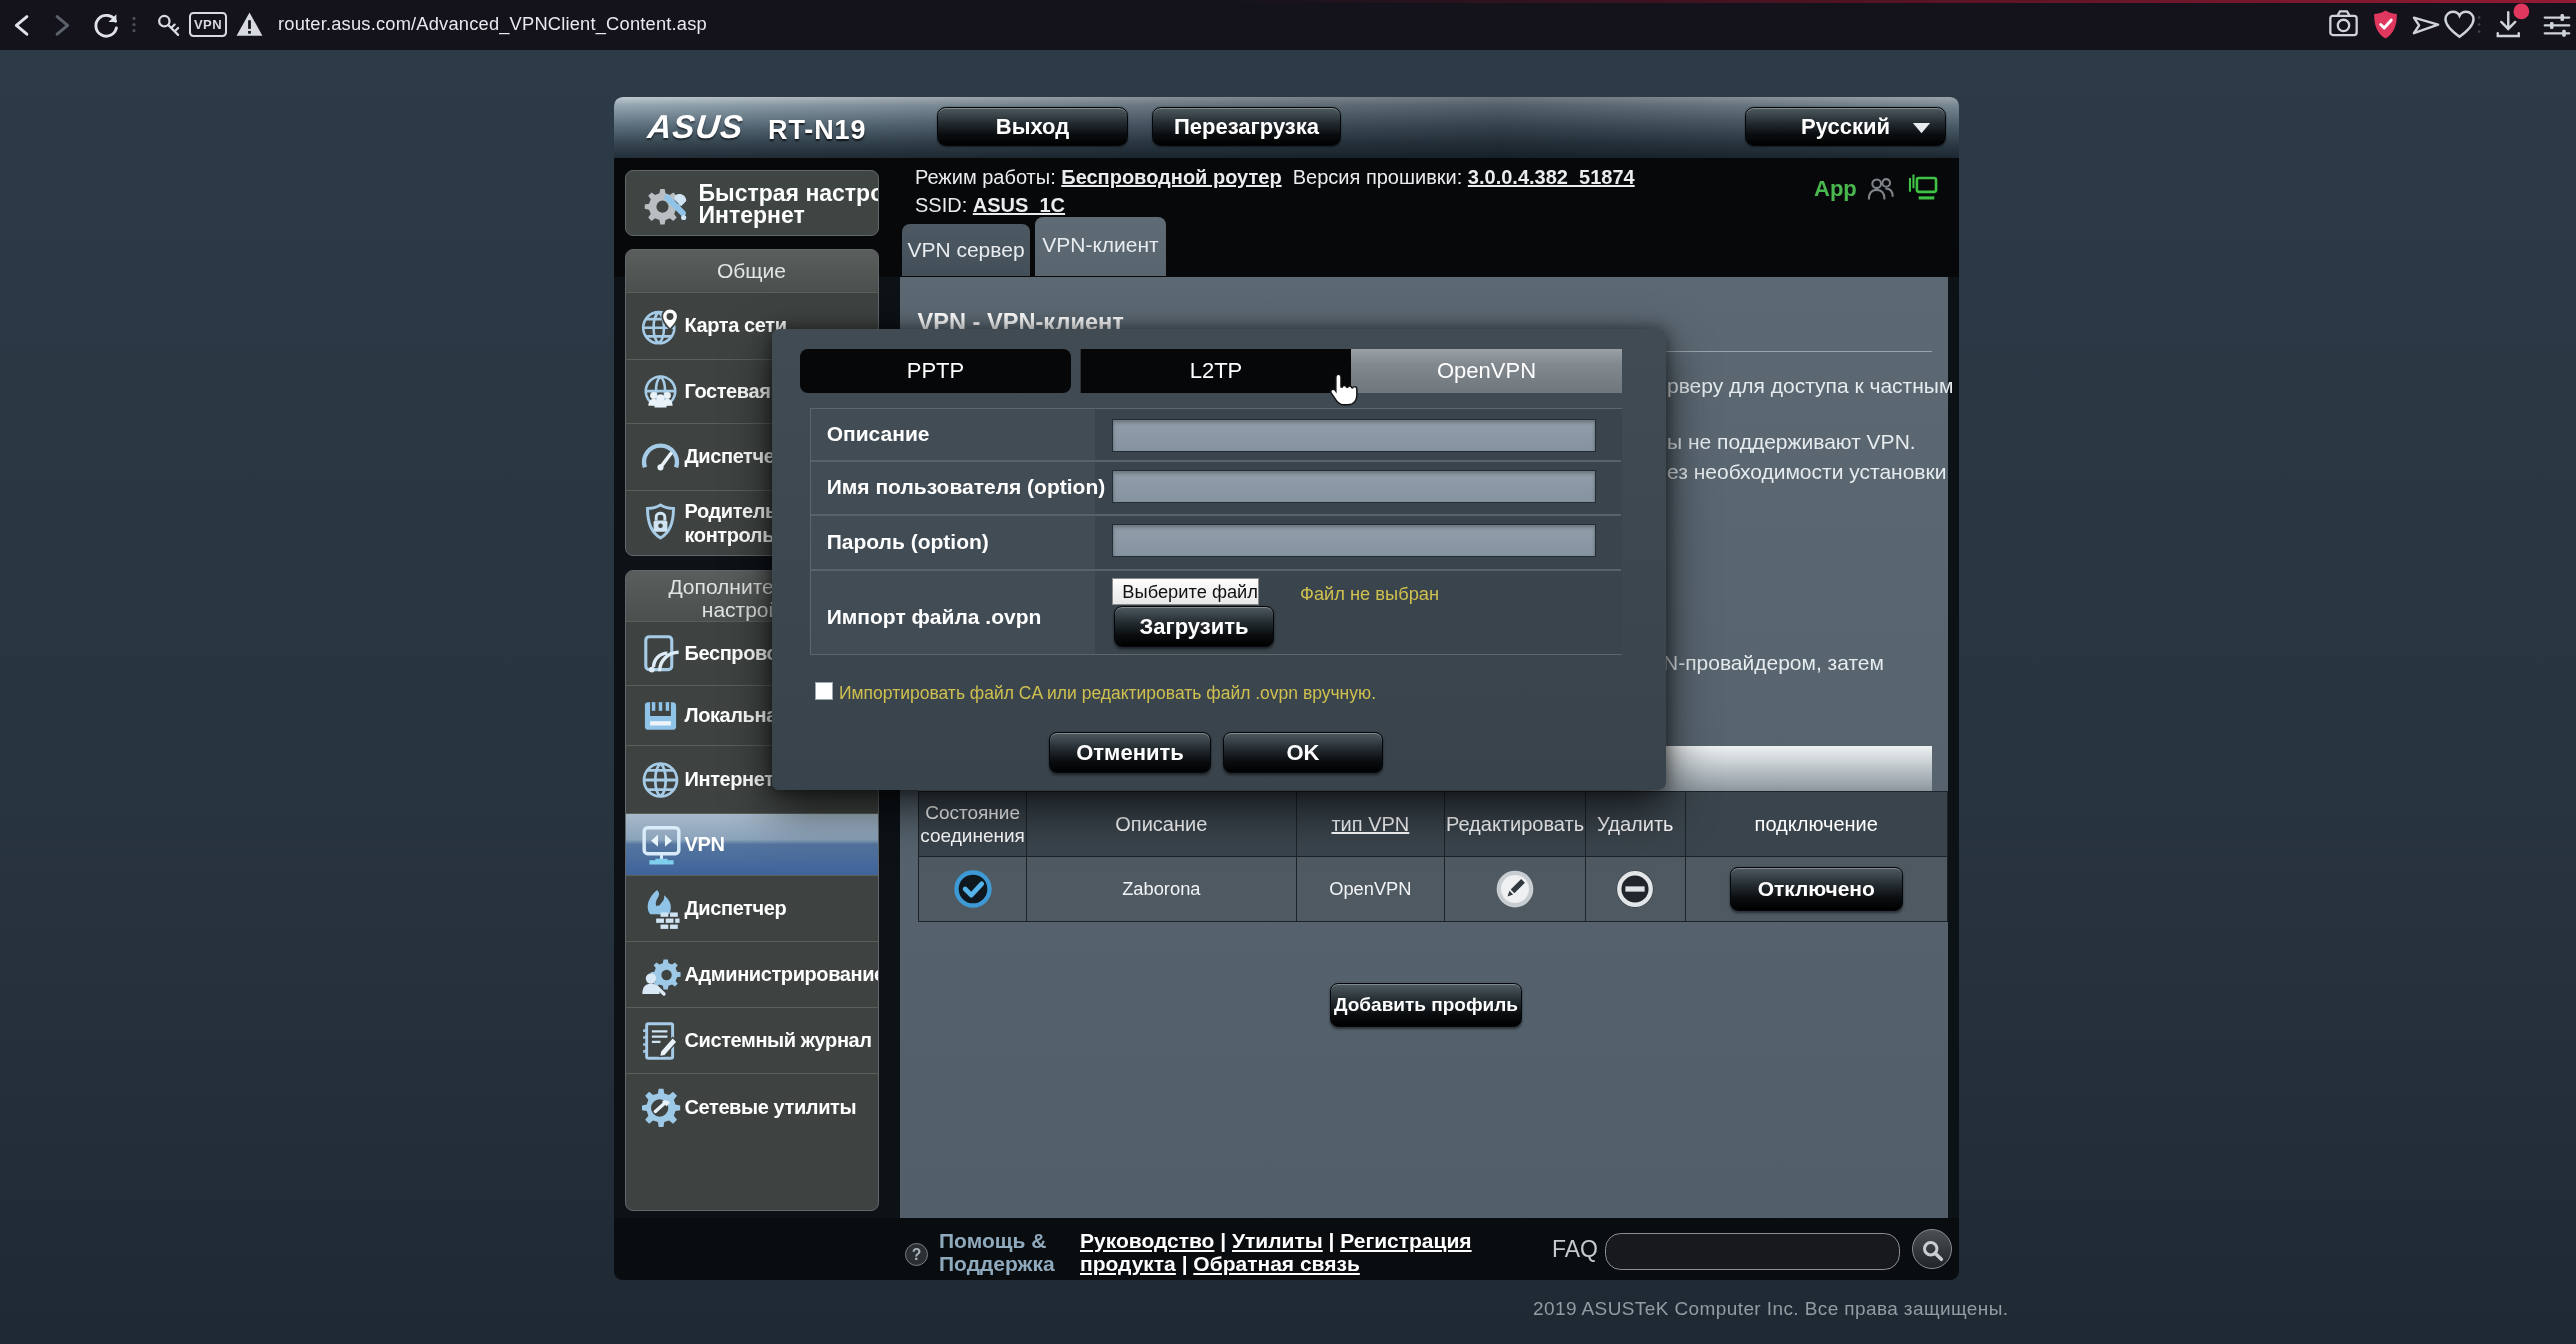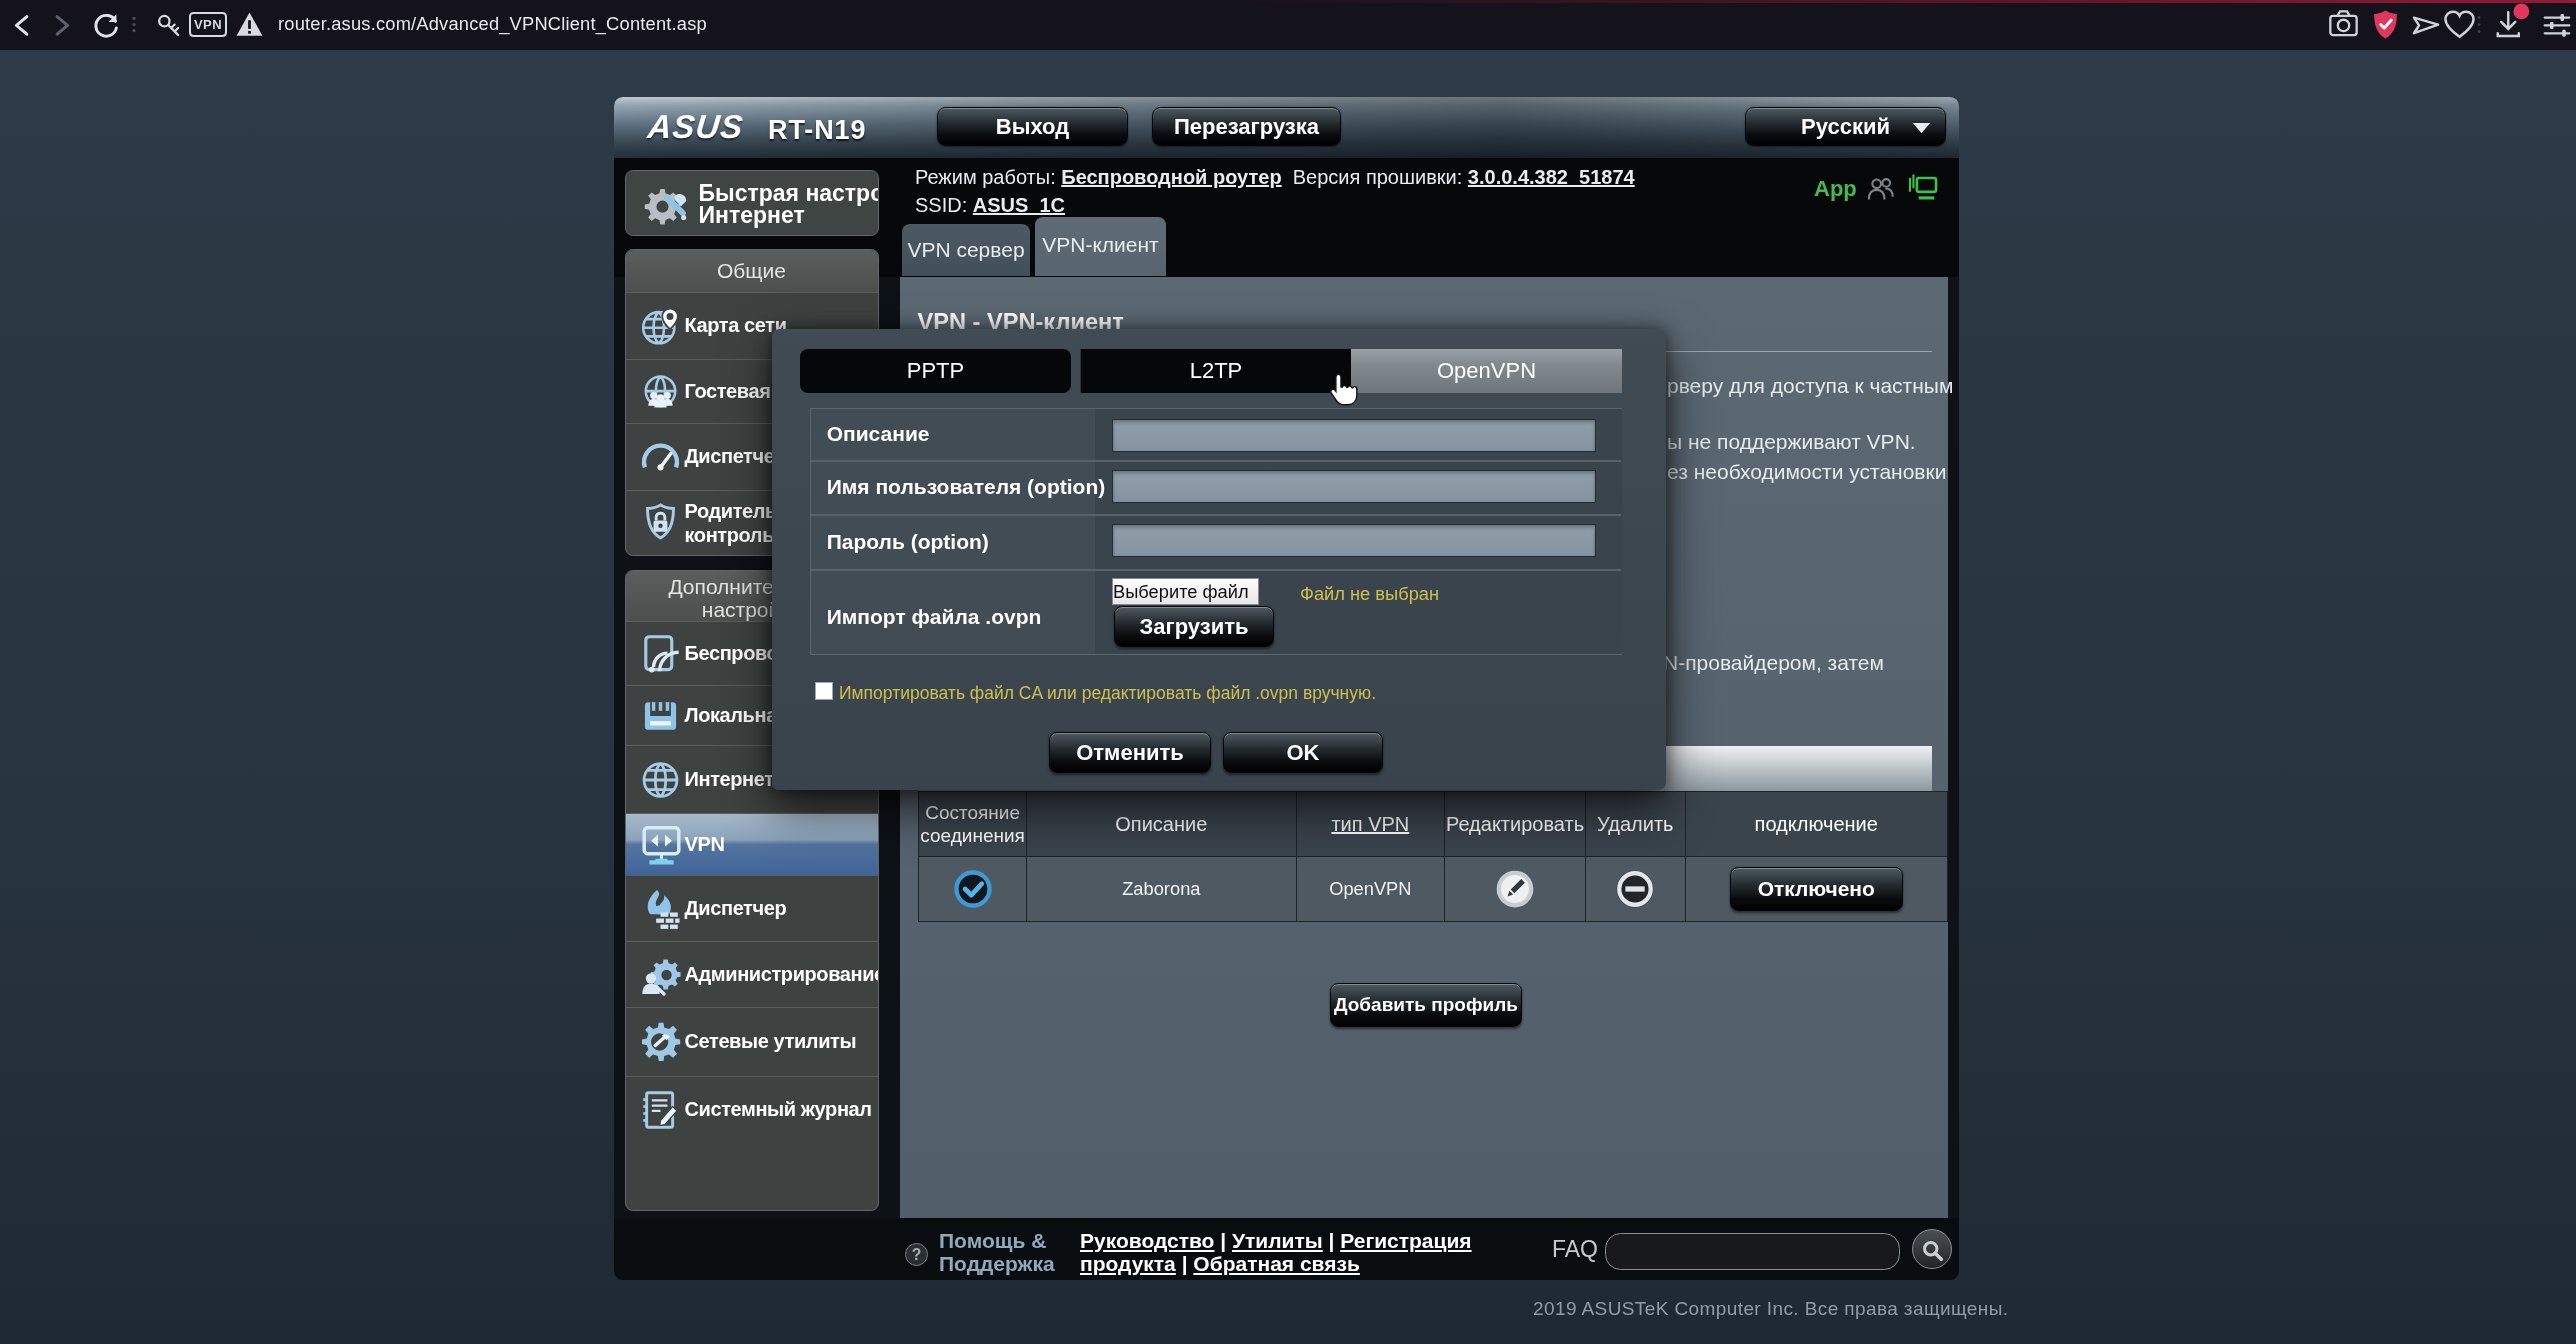--- a/index.html
+++ b/index.html
@@ -287,39 +287,39 @@
                 <g fill="#9ec9e6">
                   <path d="M30 6 L36 6 L37 11 L42 13 L46 10 L50 14 L47 18 L49 23 L54 24 L54 30 L49 31 L47 36 L50 40 L46 44 L42 41 L37 43 L36 48 L30 48 L29 43 L24 41 L20 44 L16 40 L19 36 L17 31 L12 30 L12 24 L17 23 L19 18 L16 14 L20 10 L24 13 L29 11 Z" transform="scale(.82) translate(6,4)"></path>
                   <circle cx="33" cy="26" r="6" fill="#3e4341"></circle>
                 </g>
                 <circle cx="15" cy="30" r="6" fill="#d8e8f4"></circle>
                 <path d="M5 48 C5 38 10 36 15 36 C20 36 25 38 25 48 Z" fill="#d8e8f4"></path>
                 <path d="M22 40 L30 48" stroke="#d8e8f4" stroke-width="4" stroke-linecap="round"></path>
               </svg>
               <span class="lbl">Администрирование</span>
             </div>
+        <div class="sitem" style="height:66px;">
+              <svg width="45" height="45" viewBox="0 0 52 52">
+                <rect x="10" y="6" width="30" height="40" rx="2" fill="none" stroke="#a6cbe7" stroke-width="3.4"></rect>
+                <path d="M6 14 L10 14 M6 22 L10 22 M6 30 L10 30 M6 38 L10 38" stroke="#a6cbe7" stroke-width="3"></path>
+                <g stroke="#cfe3f2" stroke-width="2.6">
+                  <path d="M16 15 L34 15 M16 21 L34 21 M16 27 L26 27"></path>
+                </g>
+                <path d="M26 38 L40 22 L45 27 L31 43 L25 44 Z" fill="#e9f2f8" stroke="#3e4341" stroke-width="1.5"></path>
+              </svg>
+              <span class="lbl">Системный журнал</span>
+            </div>
         <div class="sitem" style="height:69px;">
               <svg width="45" height="45" viewBox="0 0 52 52">
                 <path d="M24 4 L30 4 L31 10 L37 12 L42 8 L47 13 L43 18 L45 24 L51 25 L51 31 L45 32 L43 38 L47 43 L42 48 L37 44 L31 46 L30 52 L24 52 L23 46 L17 44 L12 48 L7 43 L11 38 L9 32 L3 31 L3 25 L9 24 L11 18 L7 13 L12 8 L17 12 L23 10 Z" fill="#9ec9e6" transform="scale(.92) translate(2,0)"></path>
                 <circle cx="25" cy="26" r="10" fill="#3e4341"></circle>
                 <path d="M20 30 L30 21" stroke="#e9f2f8" stroke-width="4" stroke-linecap="round"></path>
                 <path d="M28 18 C31 16 35 17 37 20 L33 24 L28 19 Z" fill="#e9f2f8"></path>
               </svg>
               <span class="lbl">Сетевые утилиты</span>
-            </div>
-        <div class="sitem" style="height:66px;">
-              <svg width="45" height="45" viewBox="0 0 52 52">
-                <rect x="10" y="6" width="30" height="40" rx="2" fill="none" stroke="#a6cbe7" stroke-width="3.4"></rect>
-                <path d="M6 14 L10 14 M6 22 L10 22 M6 30 L10 30 M6 38 L10 38" stroke="#a6cbe7" stroke-width="3"></path>
-                <g stroke="#cfe3f2" stroke-width="2.6">
-                  <path d="M16 15 L34 15 M16 21 L34 21 M16 27 L26 27"></path>
-                </g>
-                <path d="M26 38 L40 22 L45 27 L31 43 L25 44 Z" fill="#e9f2f8" stroke="#3e4341" stroke-width="1.5"></path>
-              </svg>
-              <span class="lbl">Системный журнал</span>
             </div>
       </div>
       </div>
       <div id="content">
         <div id="vpnhead">VPN - VPN-клиент</div>
         <div class="ab" style="left:18.3px;top:74px;width:1014px;height:0.9px;background:#99a4ac;"></div>
         <div class="frag" style="left:767px;top:97px;">рверу для доступа к частным</div>
         <div class="frag" style="left:767px;top:153px;">ы не поддерживают VPN.</div>
         <div class="frag" style="left:767px;top:183px;">ез необходимости установки</div>
         <div class="frag" style="left:763px;top:374px;">N-провайдером, затем</div>
@@ -385,21 +385,21 @@
       <div class="ab" style="left:0;top:51px;width:100%;height:1.7px;background:#58626a;"></div>
       <div class="ab" style="left:0;top:105px;width:100%;height:1.7px;background:#58626a;"></div>
       <div class="ab" style="left:0;top:160px;width:100%;height:1.7px;background:#58626a;"></div>
       <div class="mlabel" style="top:13px;">Описание</div>
       <div class="mlabel" style="top:66px;">Имя пользователя (option)</div>
       <div class="mlabel" style="top:121px;">Пароль (option)</div>
       <div class="mlabel" style="top:196px;">Импорт файла .ovpn</div>
       <div class="minput" style="left:301px;top:9.6px;width:484px;"></div>
       <div class="minput" style="left:301px;top:61px;width:484px;"></div>
       <div class="minput" style="left:301px;top:115px;width:484px;"></div>
-      <div class="ab" style="left:301px;top:169px;width:147px;height:27px;background:linear-gradient(180deg,#fdfdfd,#e8e8e8);border:0.9px solid #8a8a8a;color:#111;font-size:18.3px;text-align:left;line-height:25px;white-space:nowrap;">Выберите файл</div>
+      <div class="ab" style="left:301px;top:169px;width:147px;height:27px;background:linear-gradient(180deg,#fdfdfd,#e8e8e8);border:0.9px solid #8a8a8a;color:#111;font-size:18.3px;text-align:right;line-height:25px;white-space:nowrap;">Выберите файл</div>
       <div class="ab ylw" style="left:489px;top:174px;font-size:18.3px;">Файл не выбран</div>
       <div class="dkbtn ab" style="left:303px;top:197px;width:160px;height:41px;line-height:39px;font-size:22px;">Загрузить</div>
     </div>
     <div class="ab" style="left:43px;top:353px;width:18.3px;height:18.3px;background:#fff;border:0.9px solid #9aa;"></div>
     <div class="ab ylw" style="left:67px;top:354px;font-size:17.5px;">Импортировать файл CA или редактировать файл .ovpn вручную.</div>
     <div class="dkbtn ab" style="left:277px;top:403px;width:162px;height:41px;line-height:39px;font-size:22px;">Отменить</div>
     <div class="dkbtn ab" style="left:451px;top:403px;width:160px;height:41px;line-height:39px;font-size:22px;">OK</div>
   </div>
   <svg class="ab" style="left:1327px;top:371px;z-index:50" width="33" height="37" viewBox="0 0 26 29">
       <path d="M9 2.5 C10.4 2.5 11 3.4 11 4.6 L11 12.5 L12 12.7 C12.1 11.9 12.8 11.3 13.7 11.3 C14.6 11.3 15.2 11.9 15.4 12.7 L16.2 12.9 C16.4 12.2 17 11.7 17.8 11.7 C18.7 11.7 19.3 12.3 19.5 13.1 L20.2 13.3 C20.4 12.7 21 12.2 21.7 12.2 C22.8 12.2 23.5 13 23.5 14.2 L23.5 19 C23.5 23 21 26.5 16.5 26.5 L13.5 26.5 C10.5 26.5 8.8 25.2 7.3 23 L3.4 17.3 C2.7 16.3 2.9 15.2 3.8 14.6 C4.7 14 5.8 14.3 6.5 15.2 L7 15.9 L7 4.6 C7 3.4 7.6 2.5 9 2.5 Z" fill="#fff" stroke="#111" stroke-width="1.1"></path>

